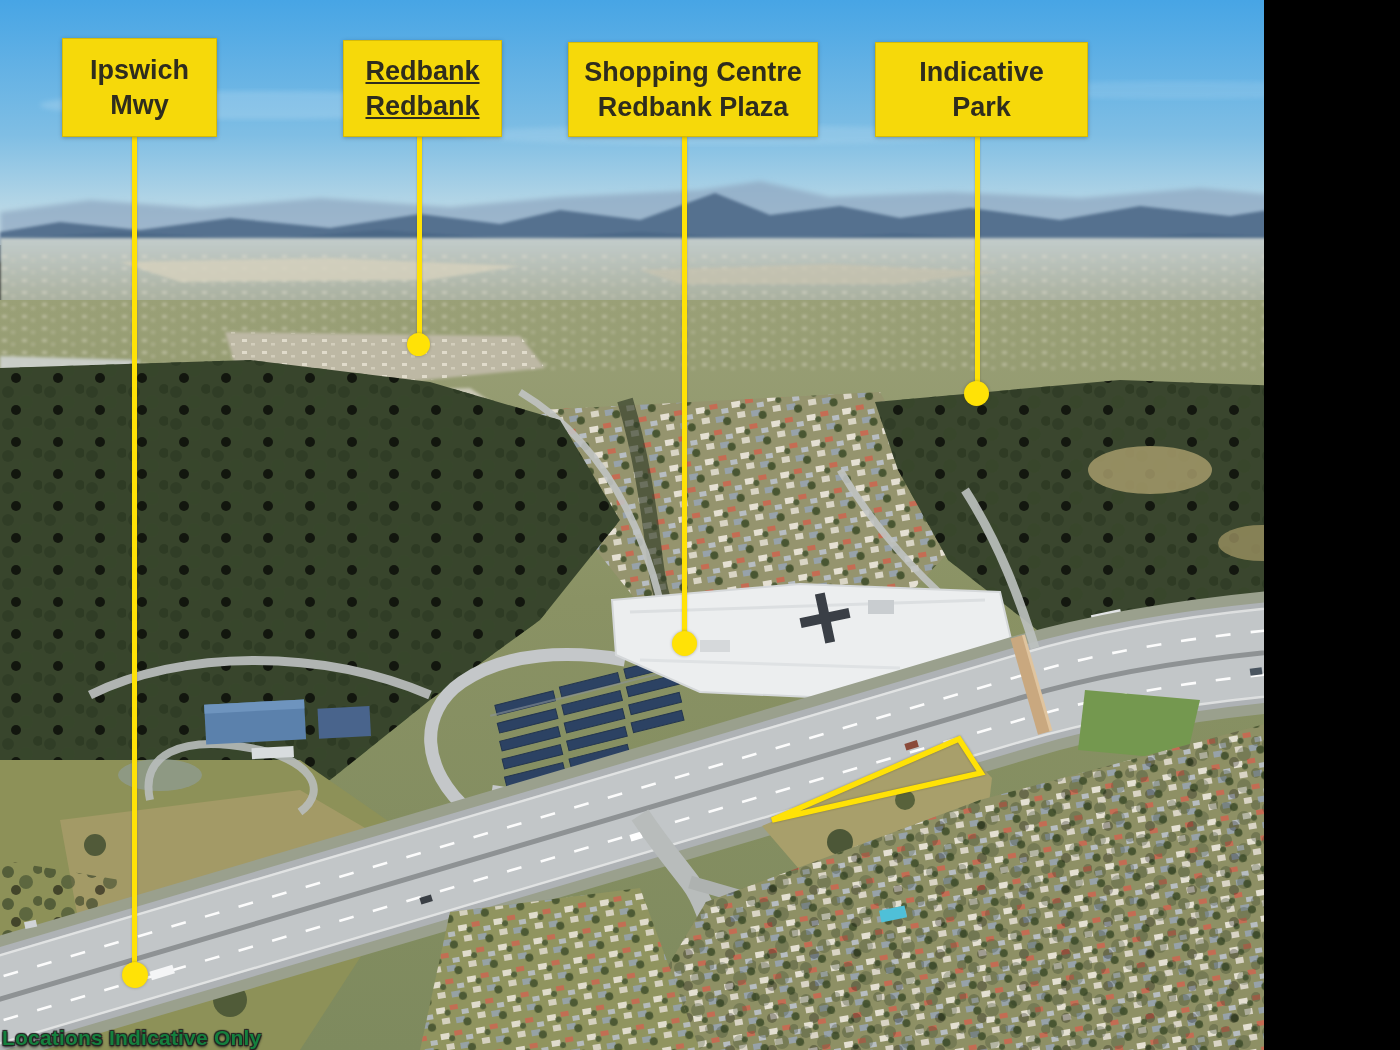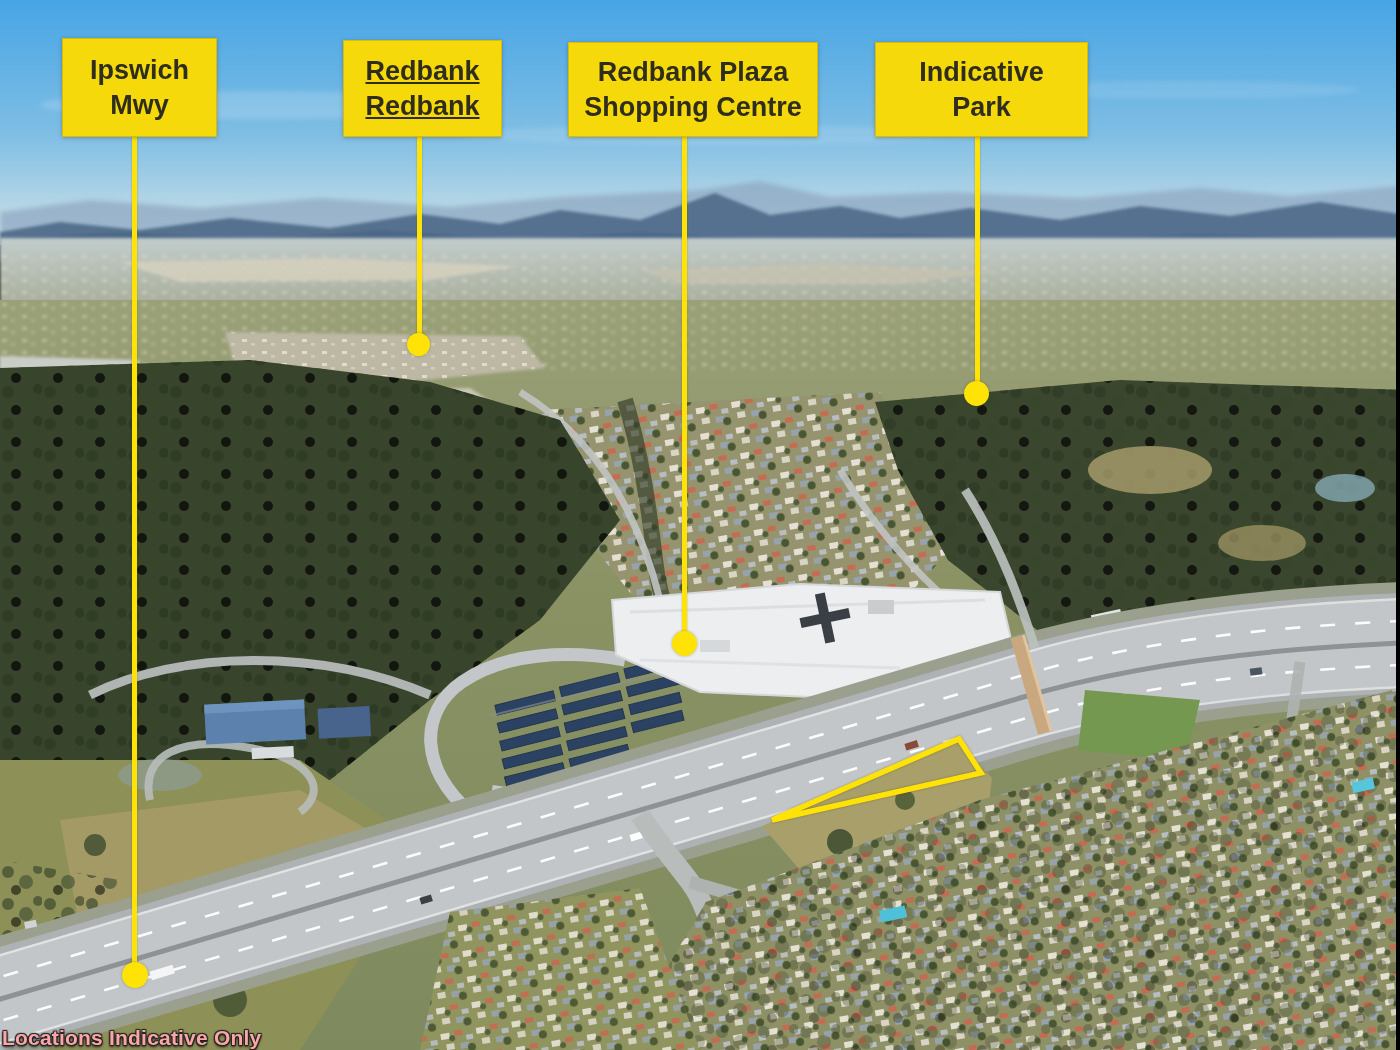--- a/index.html
+++ b/index.html
@@ -1,17 +1,17 @@
 <!DOCTYPE html>
 <html><head>
 <meta charset="utf-8">
 <style>
   html,body{margin:0;padding:0;background:#000;}
   .stage{
-    position:relative;width:1396px;height:1050px;overflow:hidden;
+    position:relative;width:1264px;height:1050px;overflow:hidden;
     font-family:"Liberation Sans",sans-serif;
   }
   .scene-svg{position:absolute;left:0;top:0;width:1400px;height:1050px;z-index:0;}
   .marker-layer{position:absolute;left:0;top:0;width:1400px;height:1050px;z-index:10;pointer-events:none;}
   .marker-line{
     position:absolute;width:5px;background:#FFE206;
     box-shadow:0 0 2px rgba(60,50,0,.35);
   }
   .marker-dot{
     position:absolute;background:#FFE206;border-radius:50%;
@@ -20,21 +20,21 @@
   .callout{
     position:absolute;z-index:20;background:#F6D90A;
     border:1px solid rgba(120,100,0,.25);
     box-shadow:0 1px 4px rgba(0,0,0,.25);
     display:flex;flex-direction:column;align-items:center;justify-content:center;
     text-align:center;color:#2F2D1E;font-weight:bold;font-size:27px;line-height:1.26;
   }
   .triangle-svg{position:absolute;left:0;top:0;width:1400px;height:1050px;z-index:15;pointer-events:none;}
   .disclaimer{
     position:absolute;left:2px;bottom:0px;z-index:30;
-    color:#fca5a5;font-weight:bold;font-size:21px;letter-spacing:.2px;
+    color:#15803d;font-weight:bold;font-size:21px;letter-spacing:.2px;
     text-shadow:-1px -1px 1px #222,1px -1px 1px #222,-1px 1px 1px #222,1px 1px 1px #222,0 2px 3px #111;
   }
 </style>
 </head>
 <body>
 
 <div class="stage">
 
   <svg class="scene-svg" viewBox="0 0 1400 1050" preserveAspectRatio="none" aria-hidden="true">
     <defs>
@@ -252,22 +252,22 @@
     <span>Ipswich</span>
     <span>Mwy</span>
   </div>
 
   <div class="callout" style="left:343px;top:40px;width:157px;height:95px;text-decoration:underline;">
     <span>Redbank</span>
     <span>Redbank</span>
   </div>
 
   <div class="callout" style="left:568px;top:42px;width:248px;height:93px;">
+    <span>Shopping Centre</span>
     <span>Redbank Plaza</span>
-    <span>Shopping Centre</span>
   </div>
 
   <div class="callout" style="left:875px;top:42px;width:211px;height:93px;">
     <span>Indicative</span>
     <span>Park</span>
   </div>
 
   <div class="disclaimer">Locations Indicative Only</div>
 
 </div>

